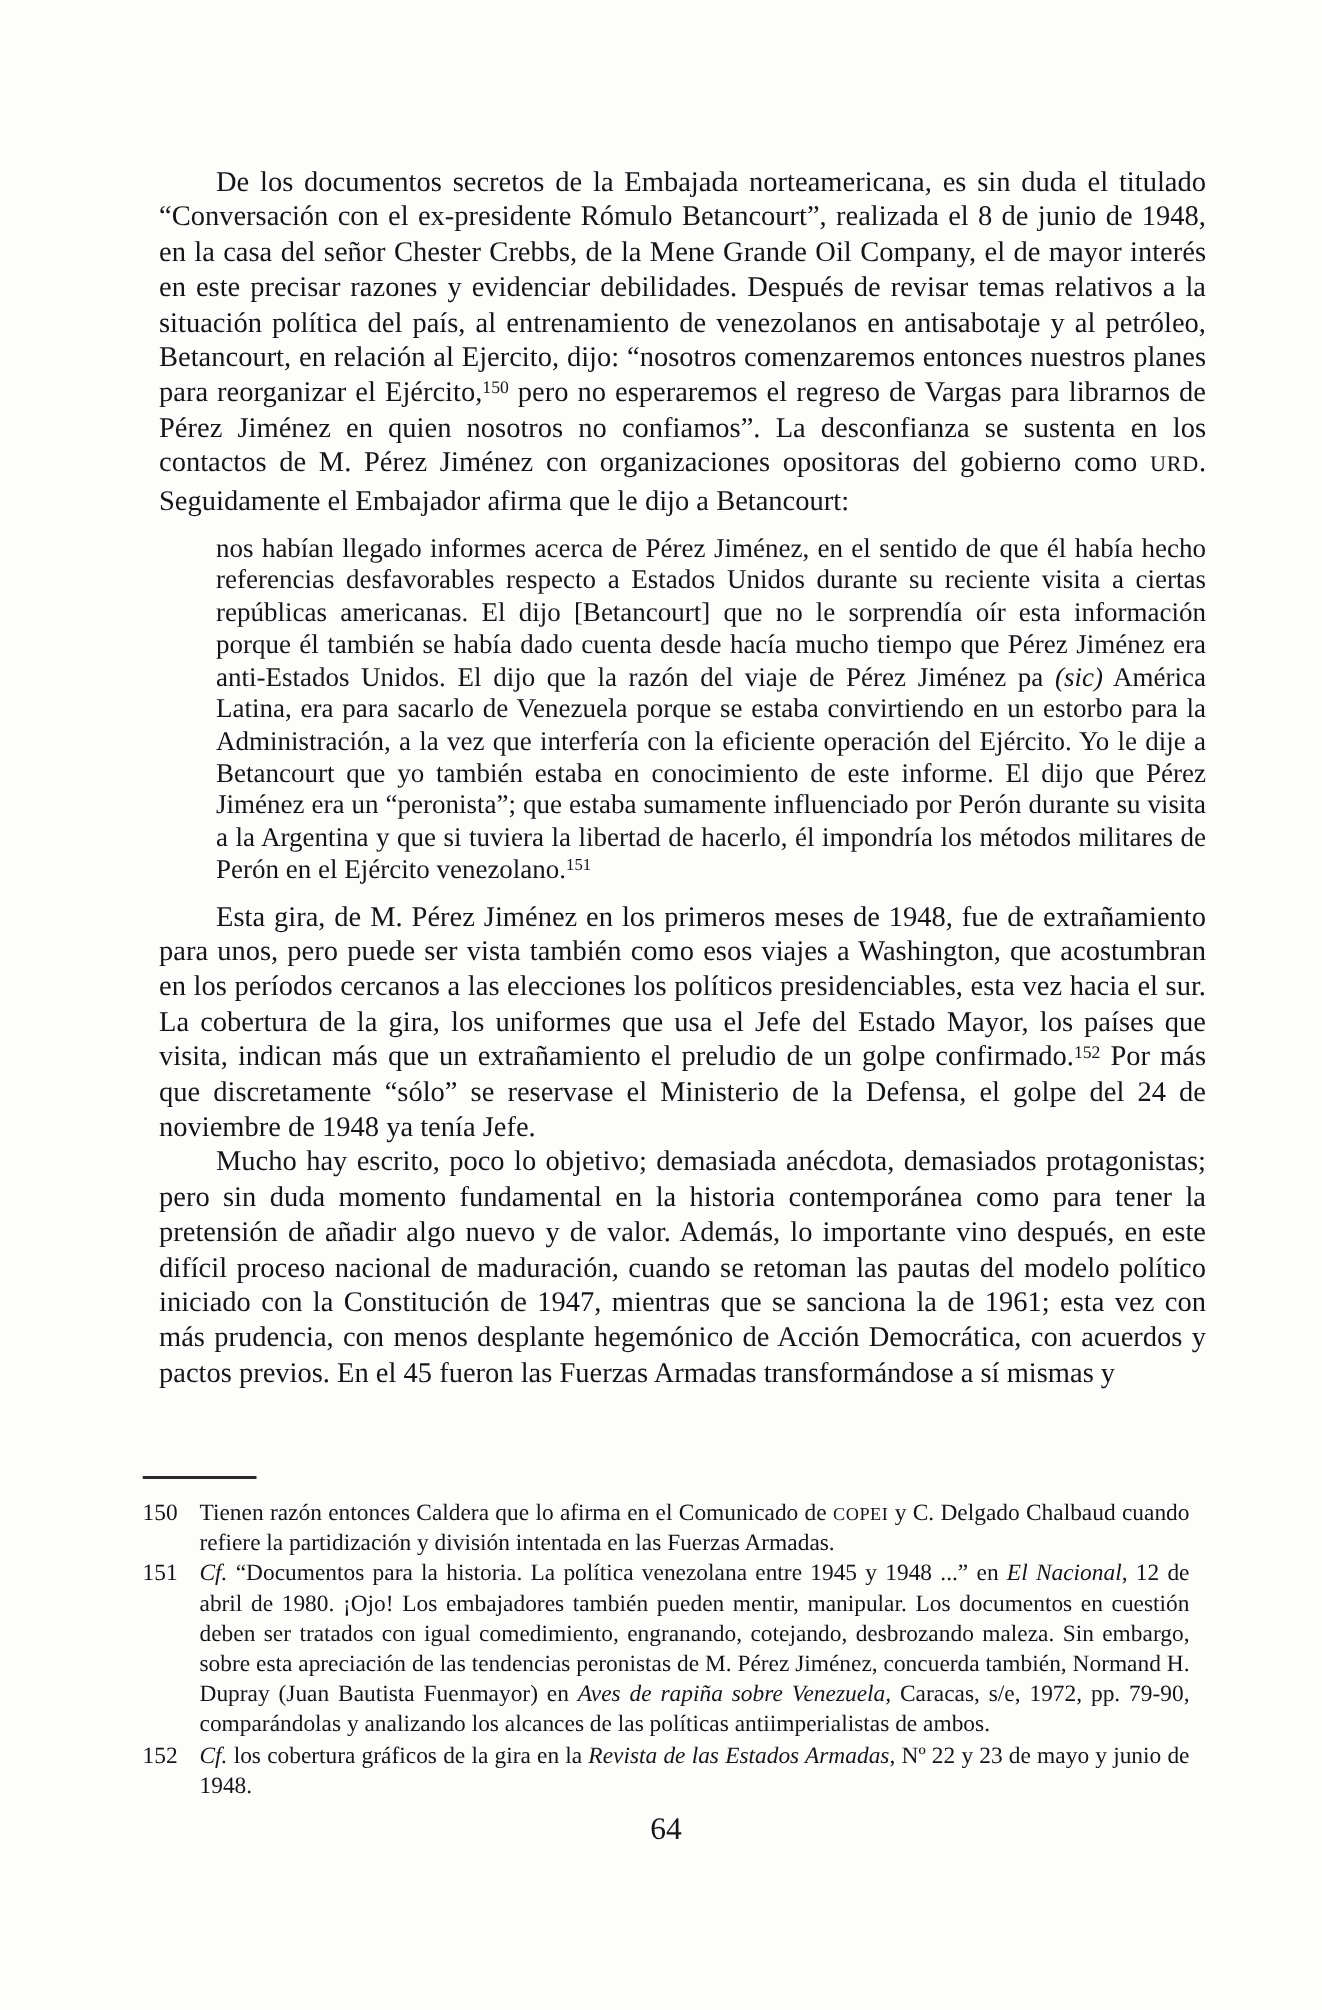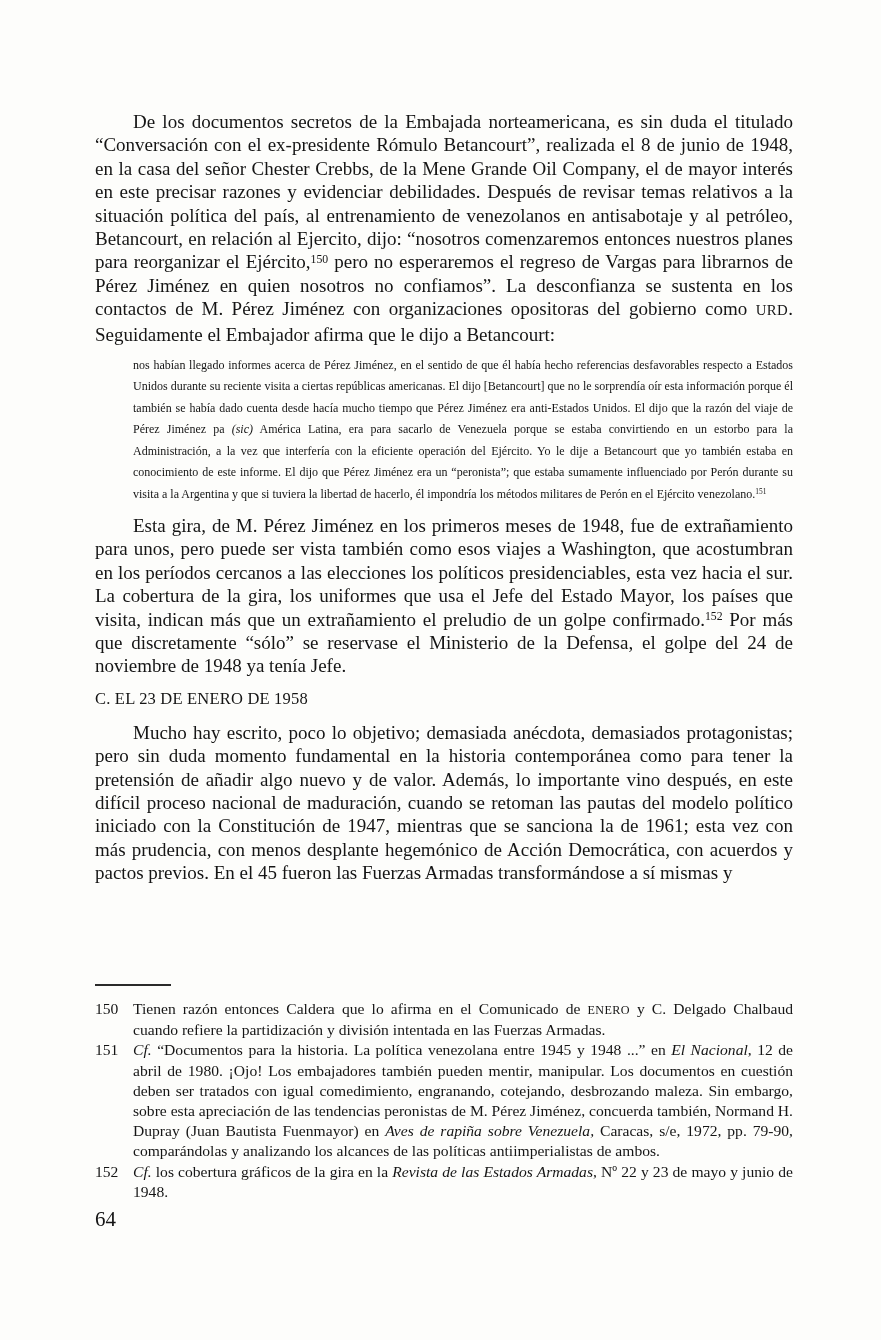--- a/index.html
+++ b/index.html
@@ -11,36 +11,36 @@
     position: relative;
     width: 881px;
     height: 1340px;
     background: #fdfdfb;
     color: #151515;
     font-family: "Liberation Serif", "DejaVu Serif", serif;
     overflow: hidden;
   }
   .text-block {
     position: absolute;
-    left: 95px;
+    left: 106px;
     top: 110px;
     width: 698px;
     height: 872px;
     overflow: hidden;
   }
   p.body-para {
     margin: 0;
     font-size: 19px;
     line-height: 23.4px;
     text-align: justify;
   }
   .indent { text-indent: 38px; }
   blockquote.quote {
     margin: 9px 0 9px 38px;
-    font-size: 12px;
+    font-size: 18px;
     line-height: 21.4px;
     text-align: justify;
   }
   h2.section-heading {
     margin: 11px 0 12px 0;
     font-size: 16.5px;
     line-height: 20px;
     font-weight: 400;
     letter-spacing: 0.2px;
   }
@@ -64,21 +64,21 @@
     display: flex;
     align-items: flex-start;
   }
   .fn-num { flex: 0 0 38px; }
   .fn-text { flex: 1; text-align: justify; }
   .page-number {
     position: absolute;
     left: 95px;
     top: 1207px;
     width: 698px;
-    text-align: left;
+    text-align: center;
     font-size: 21px;
   }
   .it { font-style: italic; }
   .sc { font-size: 0.78em; letter-spacing: 0.03em; }
   sup.fnref {
     font-size: 0.62em;
     line-height: 0;
     position: relative;
     top: -0.45em;
     vertical-align: baseline;
@@ -89,31 +89,30 @@
 
 <div class="page">
 
   <main class="text-block">
     <p class="body-para indent"><span>De los documentos secretos de la Embajada norteamericana, es sin duda el titulado “Conversación con el ex-presidente Rómulo Betancourt”, realizada el 8 de junio de 1948, en la casa del señor Chester Crebbs, de la Mene Grande Oil Company, el de mayor interés en este precisar razones y evidenciar debilidades. Después de revisar temas relativos a la situación política del país, al entrenamiento de venezolanos en antisabotaje y al petróleo, Betancourt, en relación al Ejercito, dijo: “nosotros comenzaremos entonces nuestros planes para reorganizar el Ejército,</span><sup class="fnref">150</sup><span> pero no esperaremos el regreso de Vargas para librarnos de Pérez Jiménez en quien nosotros no confiamos”. La desconfianza se sustenta en los contactos de M. Pérez Jiménez con organizaciones opositoras del gobierno como </span><span class="sc">URD</span><span>. Seguidamente el Embajador afirma que le dijo a Betancourt:</span></p>
 
     <blockquote class="quote"><span>nos habían llegado informes acerca de Pérez Jiménez, en el sentido de que él había hecho referencias desfavorables respecto a Estados Unidos durante su reciente visita a ciertas repúblicas americanas. El dijo [Betancourt] que no le sorprendía oír esta información porque él también se había dado cuenta desde hacía mucho tiempo que Pérez Jiménez era anti-Estados Unidos. El dijo que la razón del viaje de Pérez Jiménez pa </span><span class="it">(sic)</span><span> América Latina, era para sacarlo de Venezuela porque se estaba convirtiendo en un estorbo para la Administración, a la vez que interfería con la eficiente operación del Ejército. Yo le dije a Betancourt que yo también estaba en conocimiento de este informe. El dijo que Pérez Jiménez era un “peronista”; que estaba sumamente influenciado por Perón durante su visita a la Argentina y que si tuviera la libertad de hacerlo, él impondría los métodos militares de Perón en el Ejército venezolano.</span><sup class="fnref">151</sup></blockquote>
 
     <p class="body-para indent"><span>Esta gira, de M. Pérez Jiménez en los primeros meses de 1948, fue de extrañamiento para unos, pero puede ser vista también como esos viajes a Washington, que acostumbran en los períodos cercanos a las elecciones los políticos presidenciables, esta vez hacia el sur. La cobertura de la gira, los uniformes que usa el Jefe del Estado Mayor, los países que visita, indican más que un extrañamiento el preludio de un golpe confirmado.</span><sup class="fnref">152</sup><span> Por más que discretamente “sólo” se reservase el Ministerio de la Defensa, el golpe del 24 de noviembre de 1948 ya tenía Jefe.</span></p>
 
-    <h2 class="section-heading">C. EL 23 DE ENERO DE 1958</h2>
 
     <p class="body-para indent"><span>Mucho hay escrito, poco lo objetivo; demasiada anécdota, demasiados protagonistas; pero sin duda momento fundamental en la historia contemporánea como para tener la pretensión de añadir algo nuevo y de valor. Además, lo importante vino después, en este difícil proceso nacional de maduración, cuando se retoman las pautas del modelo político iniciado con la Constitución de 1947, mientras que se sanciona la de 1961; esta vez con más prudencia, con menos desplante hegemónico de Acción Democrática, con acuerdos y pactos previos. En el 45 fueron las Fuerzas Armadas transformándose a sí mismas y</span></p>
   </main>
 
   <footer class="footnotes">
     <div class="fn-rule"></div>
 
     <div class="footnote">
       <span class="fn-num">150</span>
-      <span class="fn-text"><span>Tienen razón entonces Caldera que lo afirma en el Comunicado de </span><span class="sc">ENERO</span><span> y C. Delgado Chalbaud cuando refiere la partidización y división intentada en las Fuerzas Armadas.</span></span>
+      <span class="fn-text"><span>Tienen razón entonces Caldera que lo afirma en el Comunicado de </span><span class="sc">COPEI</span><span> y C. Delgado Chalbaud cuando refiere la partidización y división intentada en las Fuerzas Armadas.</span></span>
     </div>
 
     <div class="footnote">
       <span class="fn-num">151</span>
       <span class="fn-text"><span class="it">Cf.</span><span> “Documentos para la historia. La política venezolana entre 1945 y 1948 ...” en </span><span class="it">El Nacional</span><span>, 12 de abril de 1980. ¡Ojo! Los embajadores también pueden mentir, manipular. Los documentos en cuestión deben ser tratados con igual comedimiento, engranando, cotejando, desbrozando maleza. Sin embargo, sobre esta apreciación de las tendencias peronistas de M. Pérez Jiménez, concuerda también, Normand H. Dupray (Juan Bautista Fuenmayor) en </span><span class="it">Aves de rapiña sobre Venezuela,</span><span> Caracas, s/e, 1972, pp. 79-90, comparándolas y analizando los alcances de las políticas antiimperialistas de ambos.</span></span>
     </div>
 
     <div class="footnote">
       <span class="fn-num">152</span>
       <span class="fn-text"><span class="it">Cf.</span><span> los cobertura gráficos de la gira en la </span><span class="it">Revista de las Estados Armadas</span><span>, Nº 22 y 23 de mayo y junio de 1948.</span></span>

